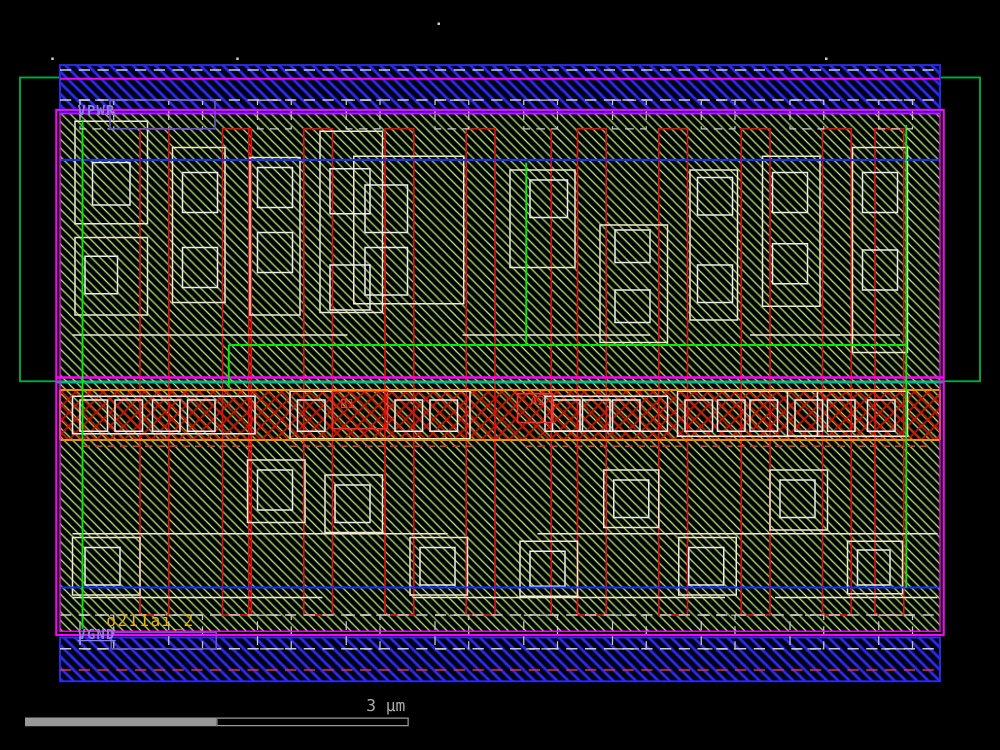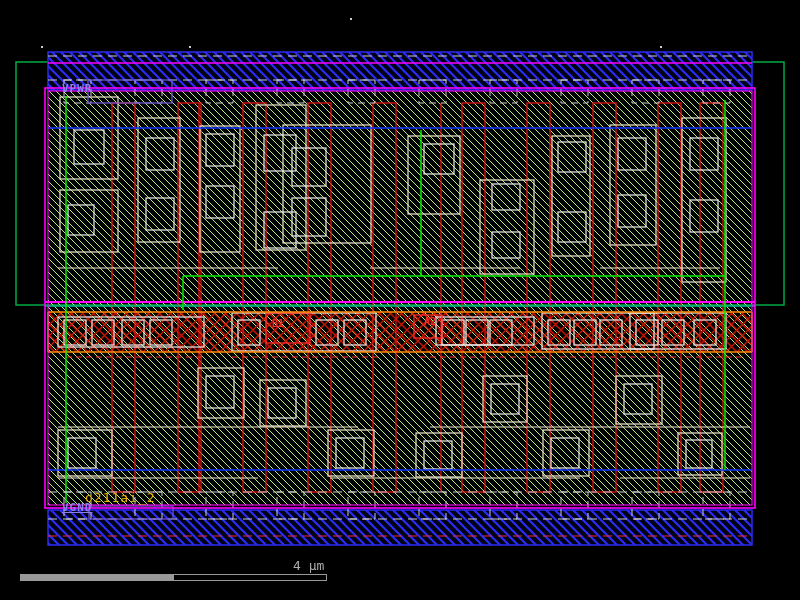--- a/index.html
+++ b/index.html
@@ -2,21 +2,21 @@
 <html><head>
 <meta charset="utf-8">
 <style>
   html,body{margin:0;padding:0;background:#000;}
   #screen{position:relative;width:788px;height:600px;background:#000;overflow:hidden;
           font-family:"DejaVu Sans Mono","Liberation Mono",monospace;}
   #layout-svg{position:absolute;left:0;top:0;}
   .ovl{position:absolute;white-space:pre;pointer-events:none;}
   .net-label{color:#8d7fe8;font-size:11px;letter-spacing:1px;font-weight:bold;}
   .cell-label{color:#eab308;font-size:13px;letter-spacing:1px;margin-left:36px;}
-  .pin-label{color:#ff2a2a;font-size:10px;font-weight:bold;text-align:right;}
+  .pin-label{color:#ff2a2a;font-size:10px;font-weight:normal;text-align:right;}
   .scale-text{color:#aaaaaa;font-size:13px;}
   #scalebar-filled{position:absolute;background:#999999;}
   #scalebar-outline{position:absolute;border:1px solid #999999;box-sizing:border-box;background:transparent;}
 </style>
 </head>
 <body>
 
 <div id="screen">
 
   <svg id="layout-svg" width="800" height="600">
@@ -184,16 +184,16 @@
         <rect x="660" y="46" width="2" height="2" fill="#cccccc"></rect>
       </g>
   </svg>
 
   <div class="ovl net-label" style="left:62px;top:82px;">VPWR</div>
   <div class="ovl cell-label" style="left:49px;top:490px;">o211ai_2</div>
   <div class="ovl net-label" style="left:62px;top:501px;text-decoration:underline;">VGND</div>
   <div class="ovl pin-label" style="left:272px;top:318px;">B1</div>
   <div class="ovl pin-label" style="left:424px;top:316px;">A2</div>
 
-  <div class="ovl scale-text" style="left:293px;top:558px;">4 µm</div>
+  <div class="ovl scale-text" style="left:293px;top:558px;">3 µm</div>
   <div id="scalebar-filled" style="left:20px;top:574px;width:153px;height:7px;"></div>
   <div id="scalebar-outline" style="left:173px;top:574px;width:154px;height:7px;"></div>
 </div>
 
 </body></html>

